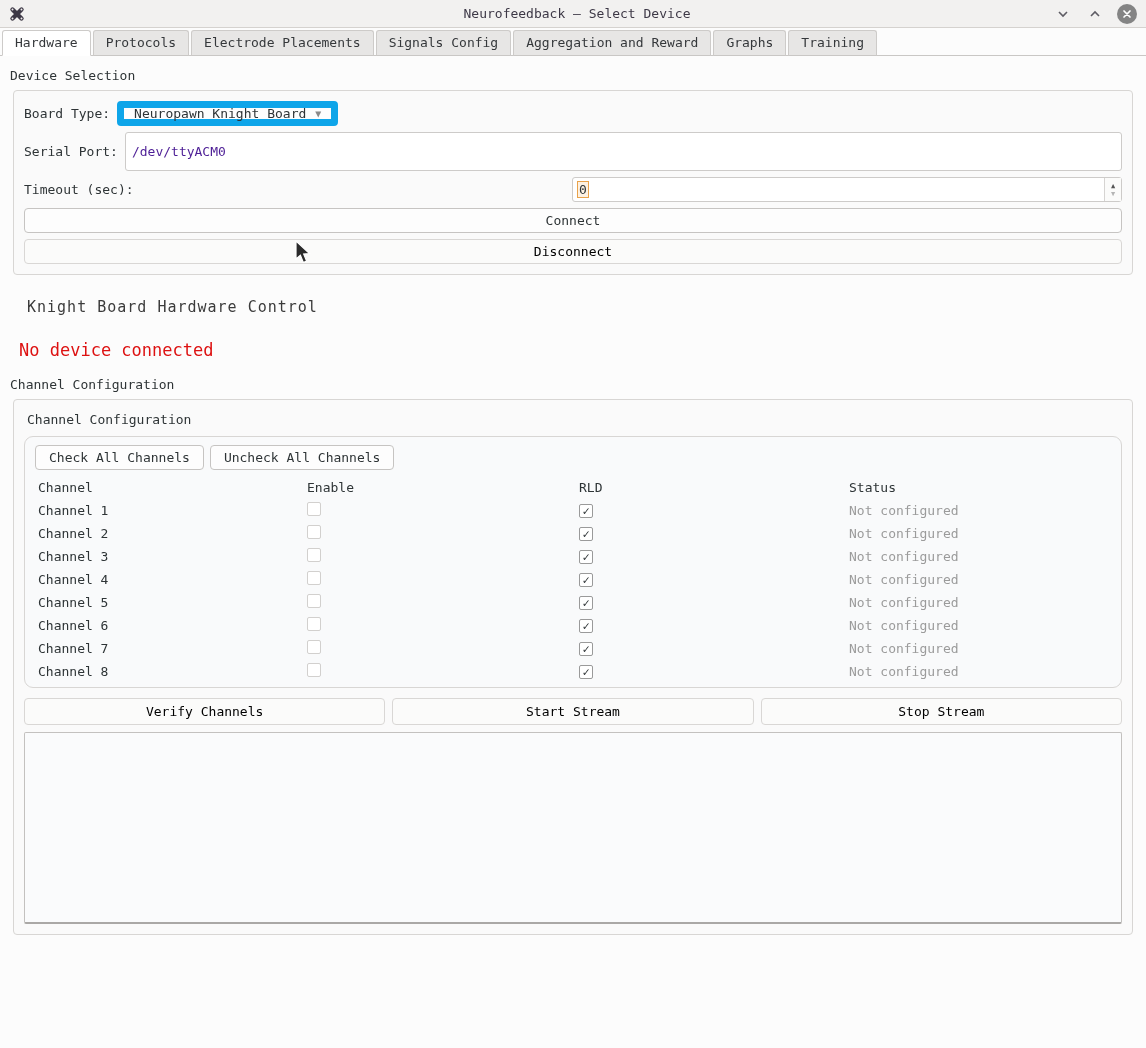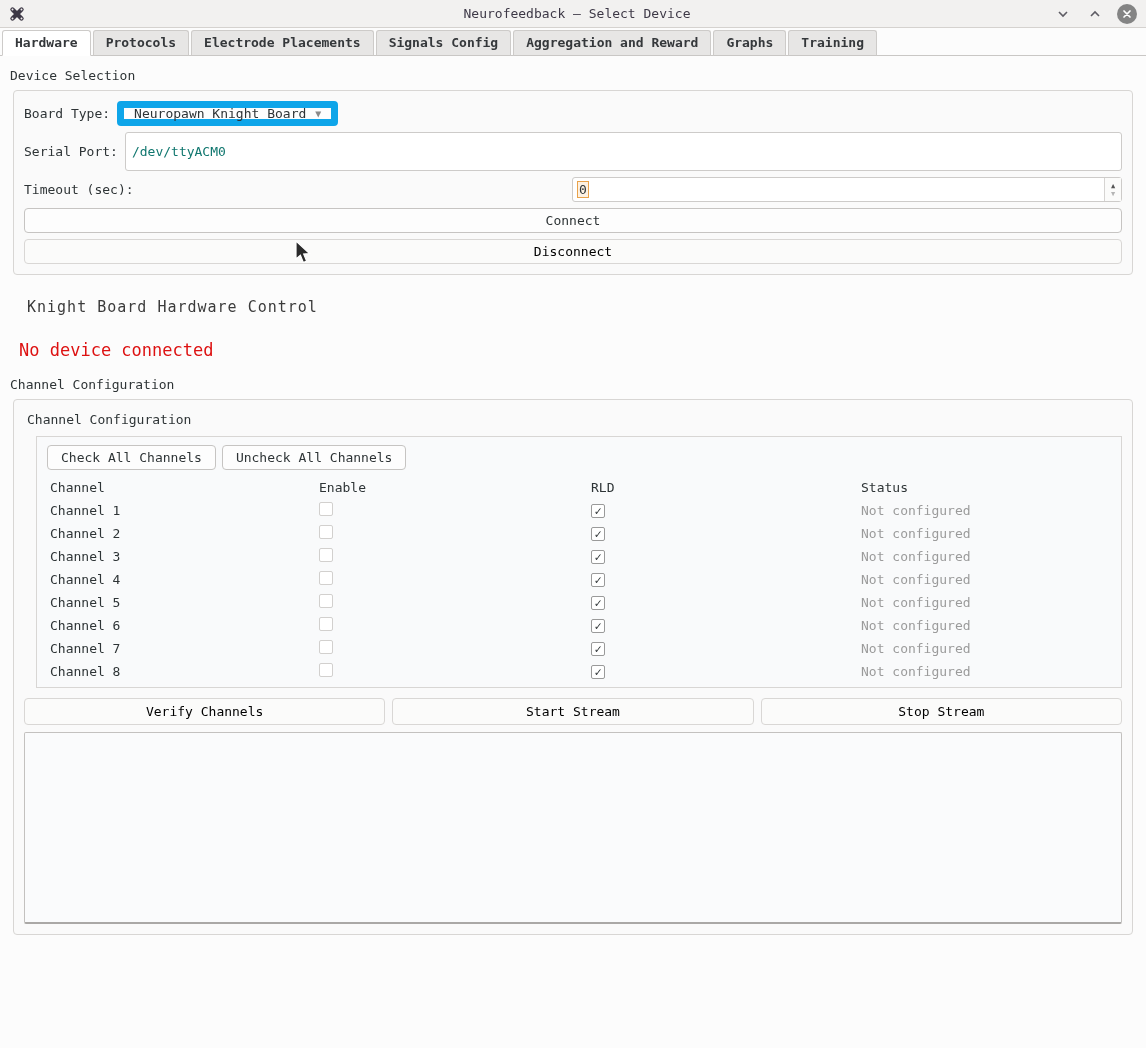--- a/index.html
+++ b/index.html
@@ -24,21 +24,21 @@
   .win-btn.close { background:#848484; }
 
   
   .tabbar {
     height:28px; display:flex; align-items:flex-end;
     border-bottom:1px solid #c9c7c5; background:#fcfcfc; padding-left:2px;
   }
   .tab {
     height:26px; line-height:24px; padding:0 12px; margin-right:2px; margin-bottom:-1px;
     background:#e7e6e5; border:1px solid #cdcbc9; border-bottom:1px solid #c9c7c5;
-    border-radius:3px 3px 0 0; color:#35383b; white-space:nowrap; cursor:default;font-weight:bold;
+    border-radius:3px 3px 0 0; color:#35383b; white-space:nowrap; cursor:default;
   }
   .tab.active { background:#ffffff; border-bottom:1px solid #ffffff; }
 
   
   .content { padding:12px 10px 0 10px; position:relative; }
   .section-label { color:#2e3436; margin-bottom:7px; }
 
   .groupbox {
     margin:0 3px 0 3px; border:1px solid #d8d6d4; border-radius:4px;
     background:#fafafa; padding:10px;
@@ -47,21 +47,21 @@
   .form-label { margin-right:7px; white-space:nowrap; }
 
   .dropdown {
     display:inline-flex; align-items:center; gap:9px; background:#fdfdfd;
     border:7px solid #0ea5e9; border-radius:4px; padding:2px 10px; height:25px; cursor:default;
   }
   .dropdown .caret { color:#8a8a8a; font-size:10px; }
 
   .text-input {
     flex:1; height:39px; background:#ffffff; border:1px solid #cdcbc9;
-    border-radius:3px; padding:0 6px; font:inherit; color:#0f766e;
+    border-radius:3px; padding:0 6px; font:inherit; color:#4c1d95;
   }
 
   .spinbox {
     margin-left:auto; width:550px; height:25px; background:#ffffff;
     border:1px solid #cdcbc9; border-radius:3px; display:flex; align-items:stretch;
   }
   .spin-entry { flex:1; display:flex; align-items:center; padding:0 5px; }
   .spin-value { outline:1px solid #e9a24a; background:#fdf1e2; padding:0 1px; }
   .spin-buttons {
     width:17px; border-left:1px solid #d6d4d2; background:#fbfbfa;
@@ -80,21 +80,21 @@
 
   .hw-heading {
     margin:23px 0 0 17px; font-size:15px; letter-spacing:1px; color:#3b3b3b;
   }
   .hw-status { margin:24px 0 0 9px; font-size:17px; }
 
   .channel-section-label { margin:17px 0 7px 0; }
 
   .inner-title { margin:2px 0 9px 3px; }
   .inner-panel {
-    border:1px solid #d8d6d4; border-radius:0; background:#f9fafb; padding:8px 0 4px 0;margin-left:12px;
+    border:1px solid #d8d6d4; border-radius:9px; background:#f9fafb; padding:8px 0 4px 0;
   }
   .check-btn-row { display:flex; gap:6px; padding:0 10px 6px 10px; }
 
   table.channels { width:100%; border-collapse:collapse; table-layout:fixed; }
   table.channels th, table.channels td {
     text-align:left; font-weight:normal; height:23px; padding:0; vertical-align:middle;
   }
   .col-channel { width:282px; padding-left:13px !important; }
   .col-enable  { width:272px; }
   .col-rld     { width:270px; }

